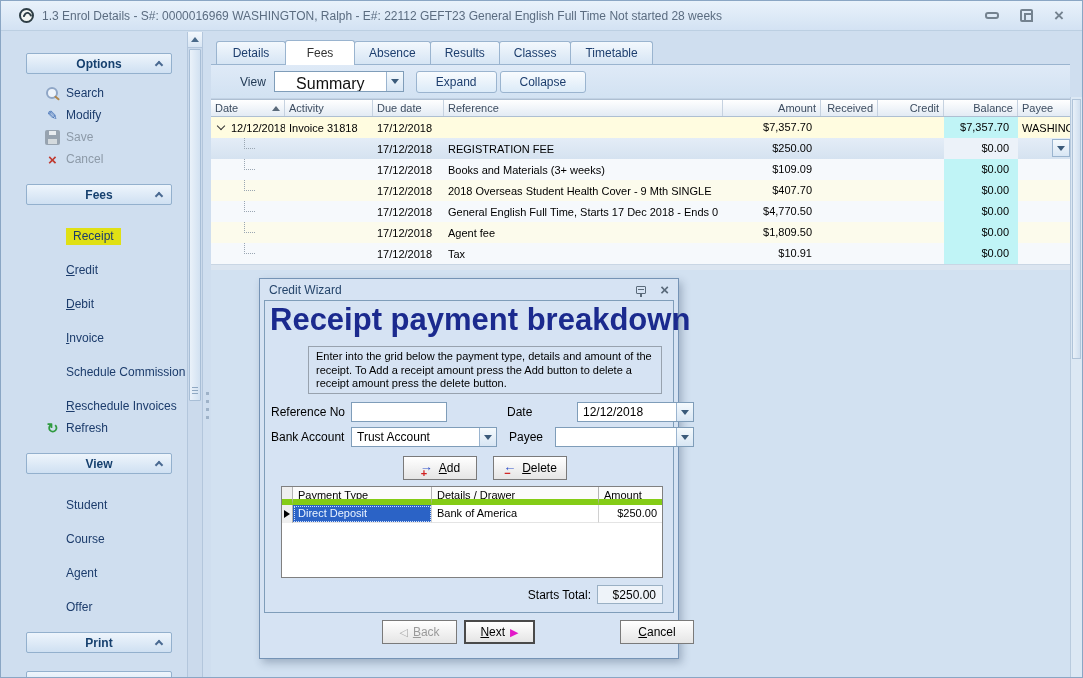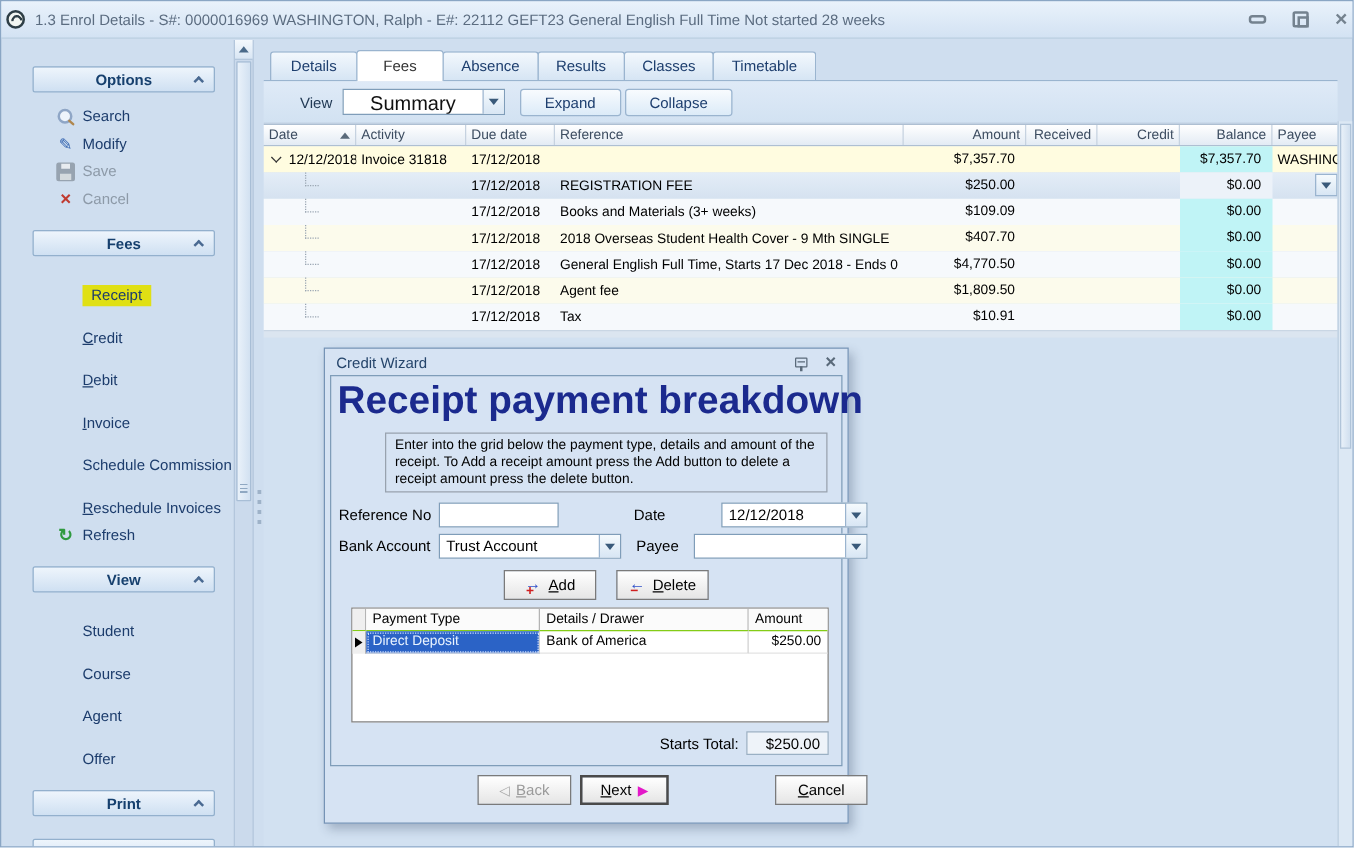--- a/index.html
+++ b/index.html
@@ -5,21 +5,21 @@
   * { box-sizing:border-box; margin:0; padding:0; }
   html,body { background:#e8eef5; }
   .window {
     position:relative; width:1083px; height:678px; overflow:hidden;
     font-family:"Liberation Sans", sans-serif; background:#cfdeef;
     border:1px solid #8aa6c4;
   }
   
   .titlebar { position:absolute; top:0; left:0; right:0; height:30px;
     background:linear-gradient(#e9f2fb,#d3e2f3); border-bottom:1px solid #bccfe2;
-    display:flex; align-items:center; padding:0 4px; gap:8px; }
+    display:flex; align-items:center; padding:0 18px; gap:8px; }
   .app-icon { width:15px; height:15px; border:2px solid #2e3e46; border-radius:50%; position:relative; flex:0 0 auto; background:#f3f6f2;}
   .app-icon::after { content:""; position:absolute; left:2px; top:2px; width:5px; height:5px;
     border:2px solid #2e3e46; border-radius:50%; border-color:#2e3e46 transparent transparent #2e3e46; transform:rotate(40deg);}
   .tb-title { font-size:12px; color:#5b6c80; white-space:nowrap; }
   .win-controls { margin-left:auto; display:flex; gap:21px; align-items:center; }
   .wc { cursor:default; }
   .wc-min { width:14px; height:7px; border:2px solid #74828f; border-radius:3px; }
   .wc-max { width:13px; height:13px; border:2px solid #74828f; border-radius:2px; position:relative;}
   .wc-max::after { content:""; position:absolute; left:2px; top:2px; width:5px; height:5px; border:2px solid #74828f; }
   .wc-close { font-size:17px; font-weight:bold; color:#74828f; line-height:13px; }
@@ -148,21 +148,21 @@
   .btn-classic { background:linear-gradient(#ffffff,#e5e5e5); border:1px solid #7a7a7a;
     font-size:12px; color:#000; display:flex; align-items:center; justify-content:center; gap:5px;
     font-family:"Liberation Sans",sans-serif; }
   .ad-btn { position:absolute; top:155px; width:74px; height:24px; }
   .ai { position:relative; width:14px; height:14px; }
   .ai .arrow { position:absolute; top:-2px; left:0; font-size:13px; font-weight:bold; color:#3050c8; }
   .ai .sign { position:absolute; bottom:-4px; left:1px; font-size:11px; font-weight:bold; color:#d02020; }
   .grid { position:absolute; left:16px; top:185px; width:382px; height:92px;
     border:1px solid #808080; background:#fff; font-size:11px; }
   .g-row { display:flex; height:18px; }
-  .g-hc { background:#fbfbfb; border-right:1px solid #b4b4b4; border-bottom:1px solid #84cc16;
+  .g-hc { background:#fbfbfb; border-right:1px solid #b4b4b4; border-bottom:6px solid #84cc16;
     padding:2px 5px; color:#000; white-space:nowrap; overflow:hidden;}
   .g-sel { width:11px; flex:0 0 11px; background:#efefef; border-right:1px solid #b4b4b4;
     display:flex; align-items:center; justify-content:center;}
   .g-c1{width:139px; flex:0 0 139px;} .g-c2{width:167px; flex:0 0 167px;} .g-c3{flex:1;}
   .g-dc { border-right:1px solid #d0d0d0; border-bottom:1px solid #e4e4e4; padding:2px 5px; white-space:nowrap; overflow:hidden;}
   .g-dc.sel { background:#2b63c6; color:#eaf4ff; outline:1px dotted #cfe0ff; outline-offset:-2px; }
   .g-dc.num { text-align:right; }
   .g-arrow { width:0; height:0; border-top:4px solid transparent; border-bottom:4px solid transparent; border-left:6px solid #000; }
   .total-lab { position:absolute; left:150px; top:287px; width:176px; text-align:right; font-size:12px; color:#000;}
   .total-box { position:absolute; left:332px; top:284px; width:66px; height:19px;

